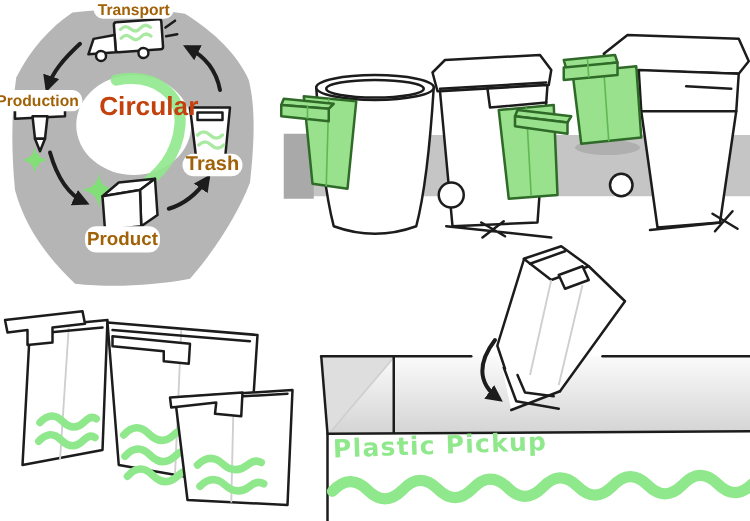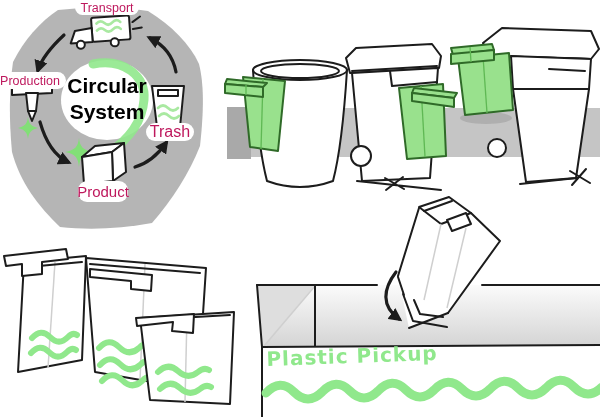--- a/index.html
+++ b/index.html
@@ -14,23 +14,23 @@
   .ink{stroke:var(--outline-ink);stroke-width:2;fill:none;stroke-linecap:round;stroke-linejoin:round;}
   .whitefill{fill:#fff;stroke:var(--outline-ink);stroke-width:2;stroke-linejoin:round;stroke-linecap:round;}
   .greenfill{fill:var(--bin-green);stroke:var(--bin-green-outline);stroke-width:2;stroke-linejoin:round;}
   .facet{stroke:#5fb854;stroke-width:1.3;fill:none;}
   .wave{stroke:var(--wave-green);stroke-width:6;fill:none;stroke-linecap:round;}
   .bigwave{stroke:var(--wave-green);stroke-width:9;fill:none;stroke-linecap:round;}
   .squig{stroke:var(--squiggle-green);stroke-width:2.6;fill:none;stroke-linecap:round;}
   .arrow{stroke:var(--outline-ink);stroke-width:3.2;fill:none;stroke-linecap:round;}
   .faint{stroke:#cfcfcf;stroke-width:1.5;fill:none;}
   .pill{position:absolute;background:#fff;border-radius:9px;display:flex;align-items:center;
-        justify-content:center;color:#be185d;white-space:nowrap;}
-  .center-title{position:absolute;left:60px;top:73px;width:94px;text-align:center;
-        font-size:21px;line-height:26px;font-weight:bold;color:#000000;}
+        justify-content:center;color:#a16207;white-space:nowrap;font-weight:bold;}
+  .center-title{position:absolute;left:72px;top:73px;width:94px;text-align:center;
+        font-size:21px;line-height:26px;font-weight:bold;color:#c2410c;}
   .handwriting{position:absolute;left:266px;top:347px;font-size:20px;letter-spacing:1px;
         color:var(--wave-green);transform:rotate(-2deg);transform-origin:left top;
         font-family:"DejaVu Sans",sans-serif;font-weight:bold;}
 </style>
 </head>
 <body>
 
 <div class="canvas">
 
 <svg width="600" height="417" viewBox="0 0 600 417">
@@ -190,22 +190,21 @@
       <path class="ink" d="M398,277 L404,295 M403,294 L413,321 L447,327" stroke-width="3"></path>
       <path class="ink" d="M414,300 L420,314 L443,317" stroke-width="2"></path>
     </g>
     <path class="arrow" marker-end="url(#ah)" d="M396,272 C383,289 381,306 399,319"></path>
   </g>
 </svg>
 
 <div class="pill" style="left:75px;top:0;width:64px;height:15px;font-size:12.5px;">Transport</div>
 <div class="pill" style="left:-6px;top:72px;width:72px;height:17px;font-size:12.5px;">Production</div>
 <div class="pill" style="left:146px;top:123px;width:48px;height:18px;font-size:16px;">Trash</div>
-<div class="pill" style="left:78px;top:181px;width:50px;height:21px;font-size:15px;">Product</div>
+<div class="pill" style="left:68px;top:181px;width:60px;height:21px;font-size:15px;">Product</div>
 
 <div class="center-title">
   <div>Circular</div>
-  <div>System</div>
 </div>
 
 <div class="handwriting">Plastic Pickup</div>
 
 </div>
 
 </body></html>

